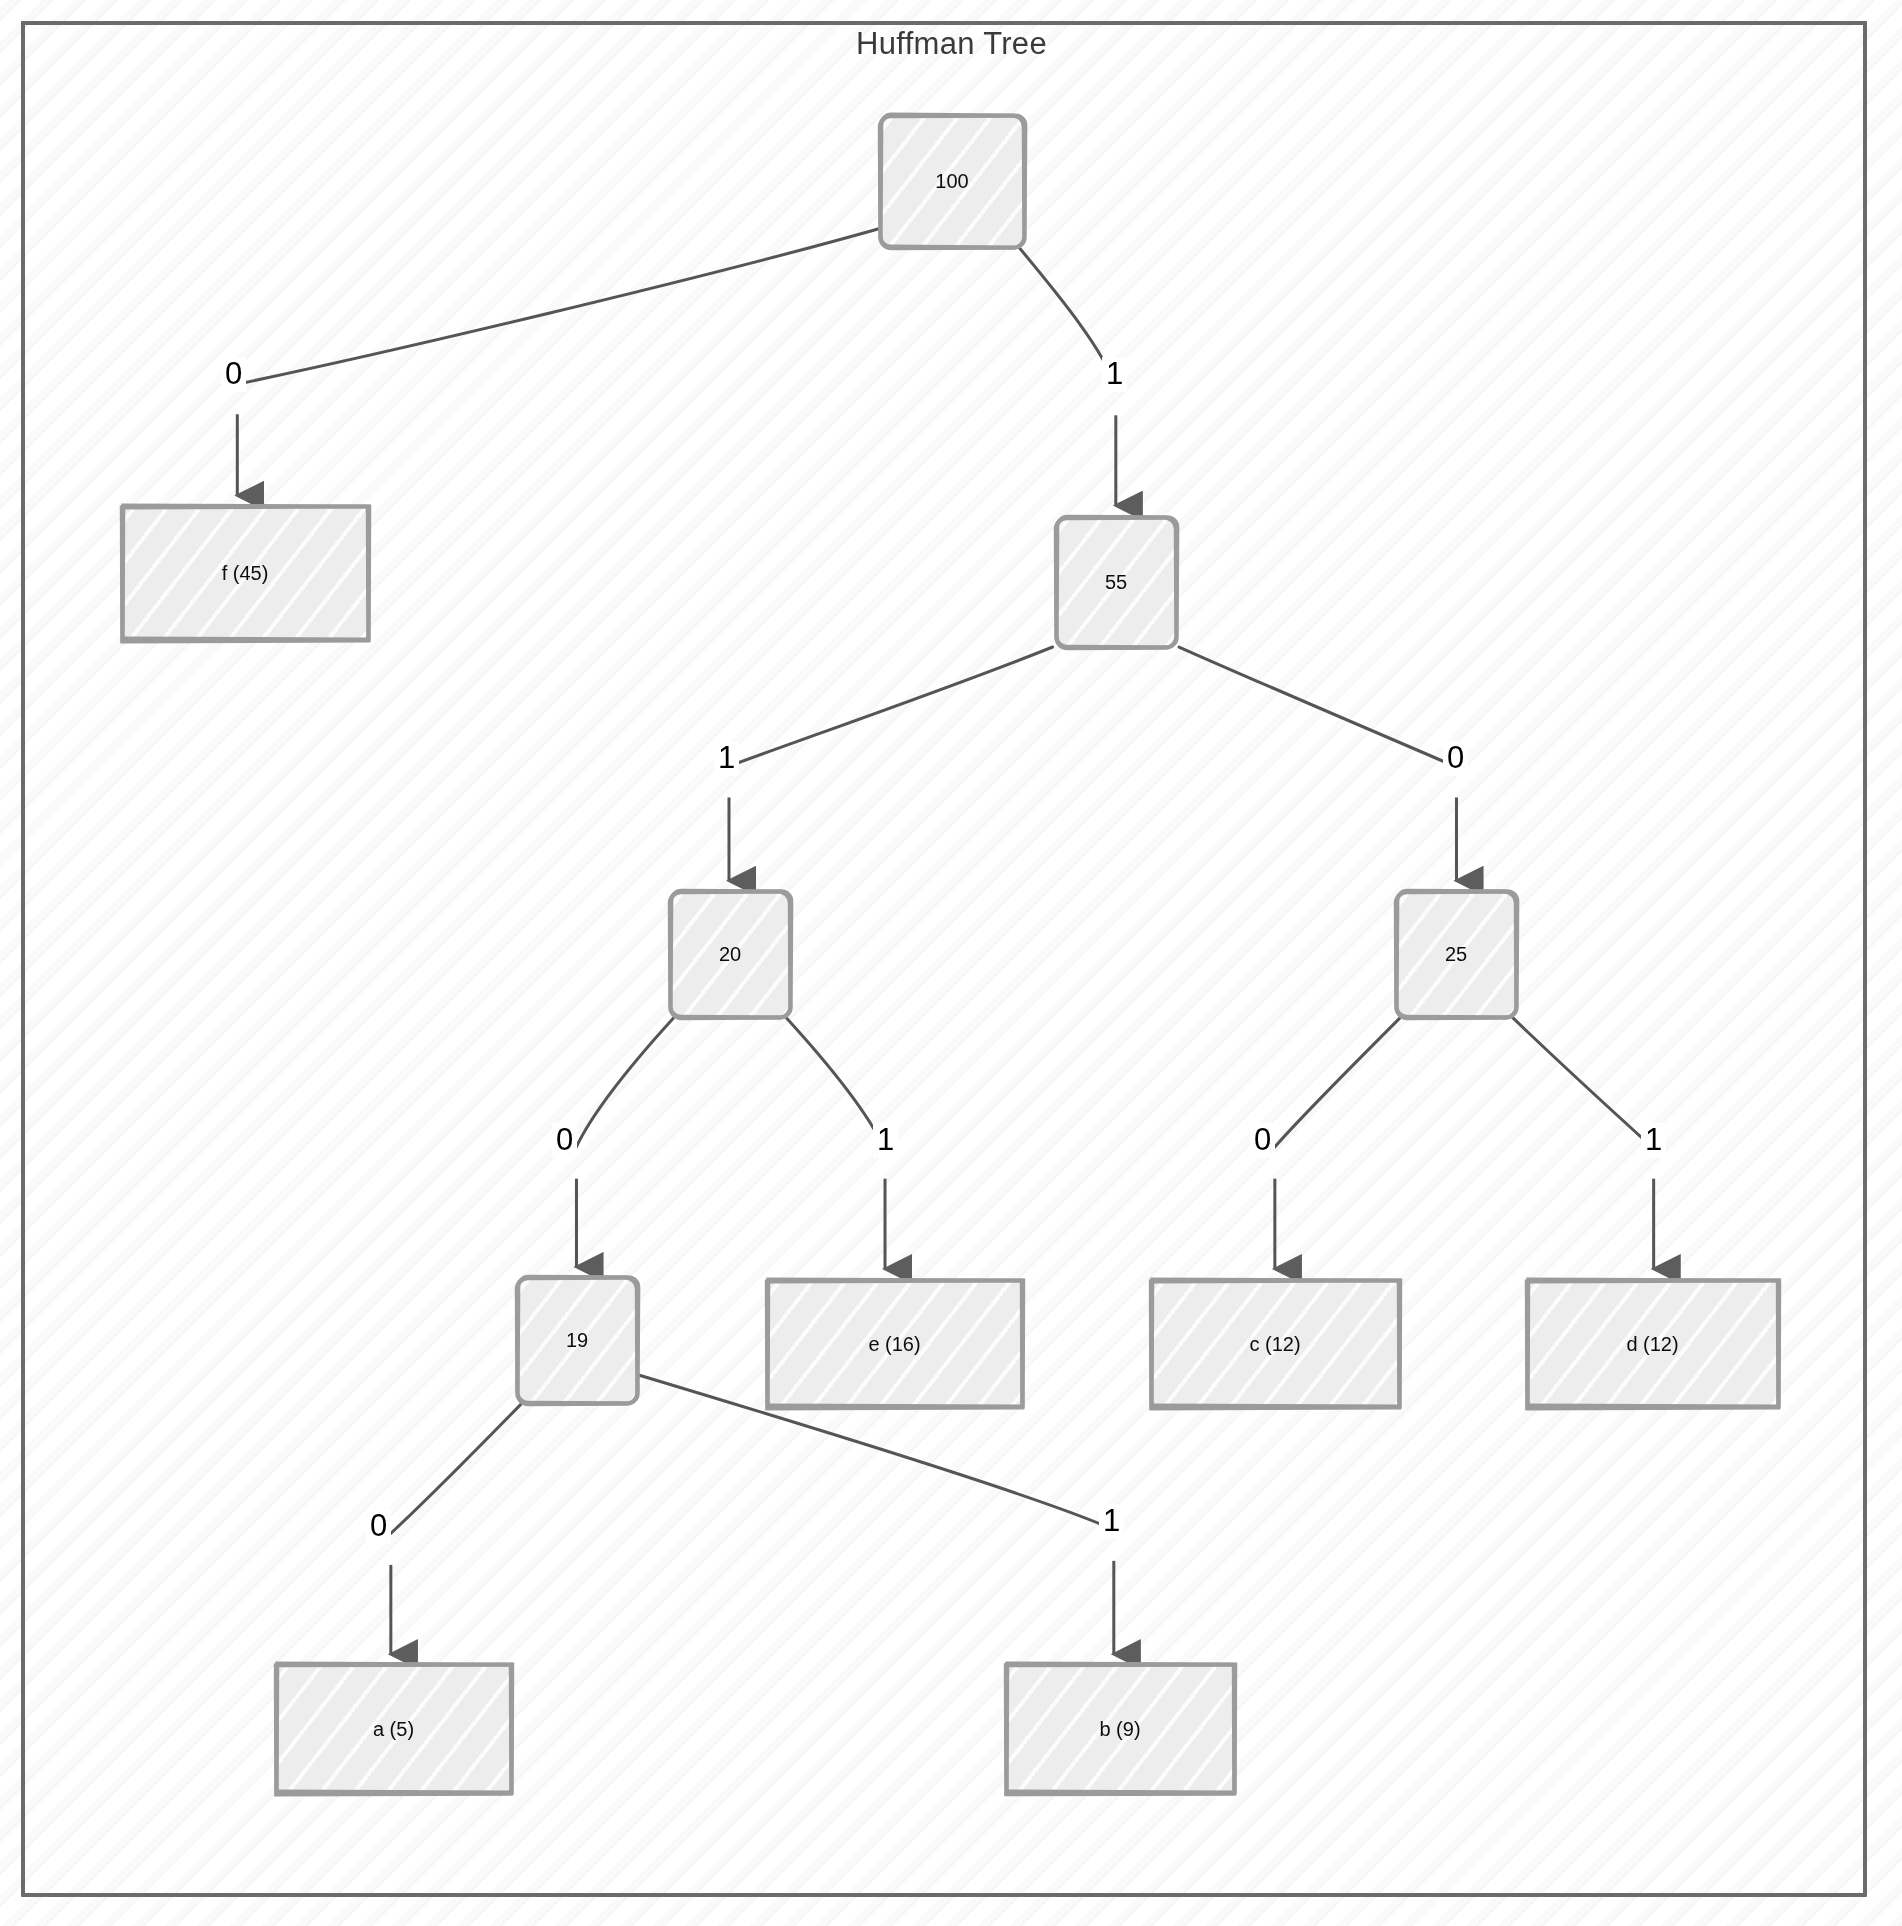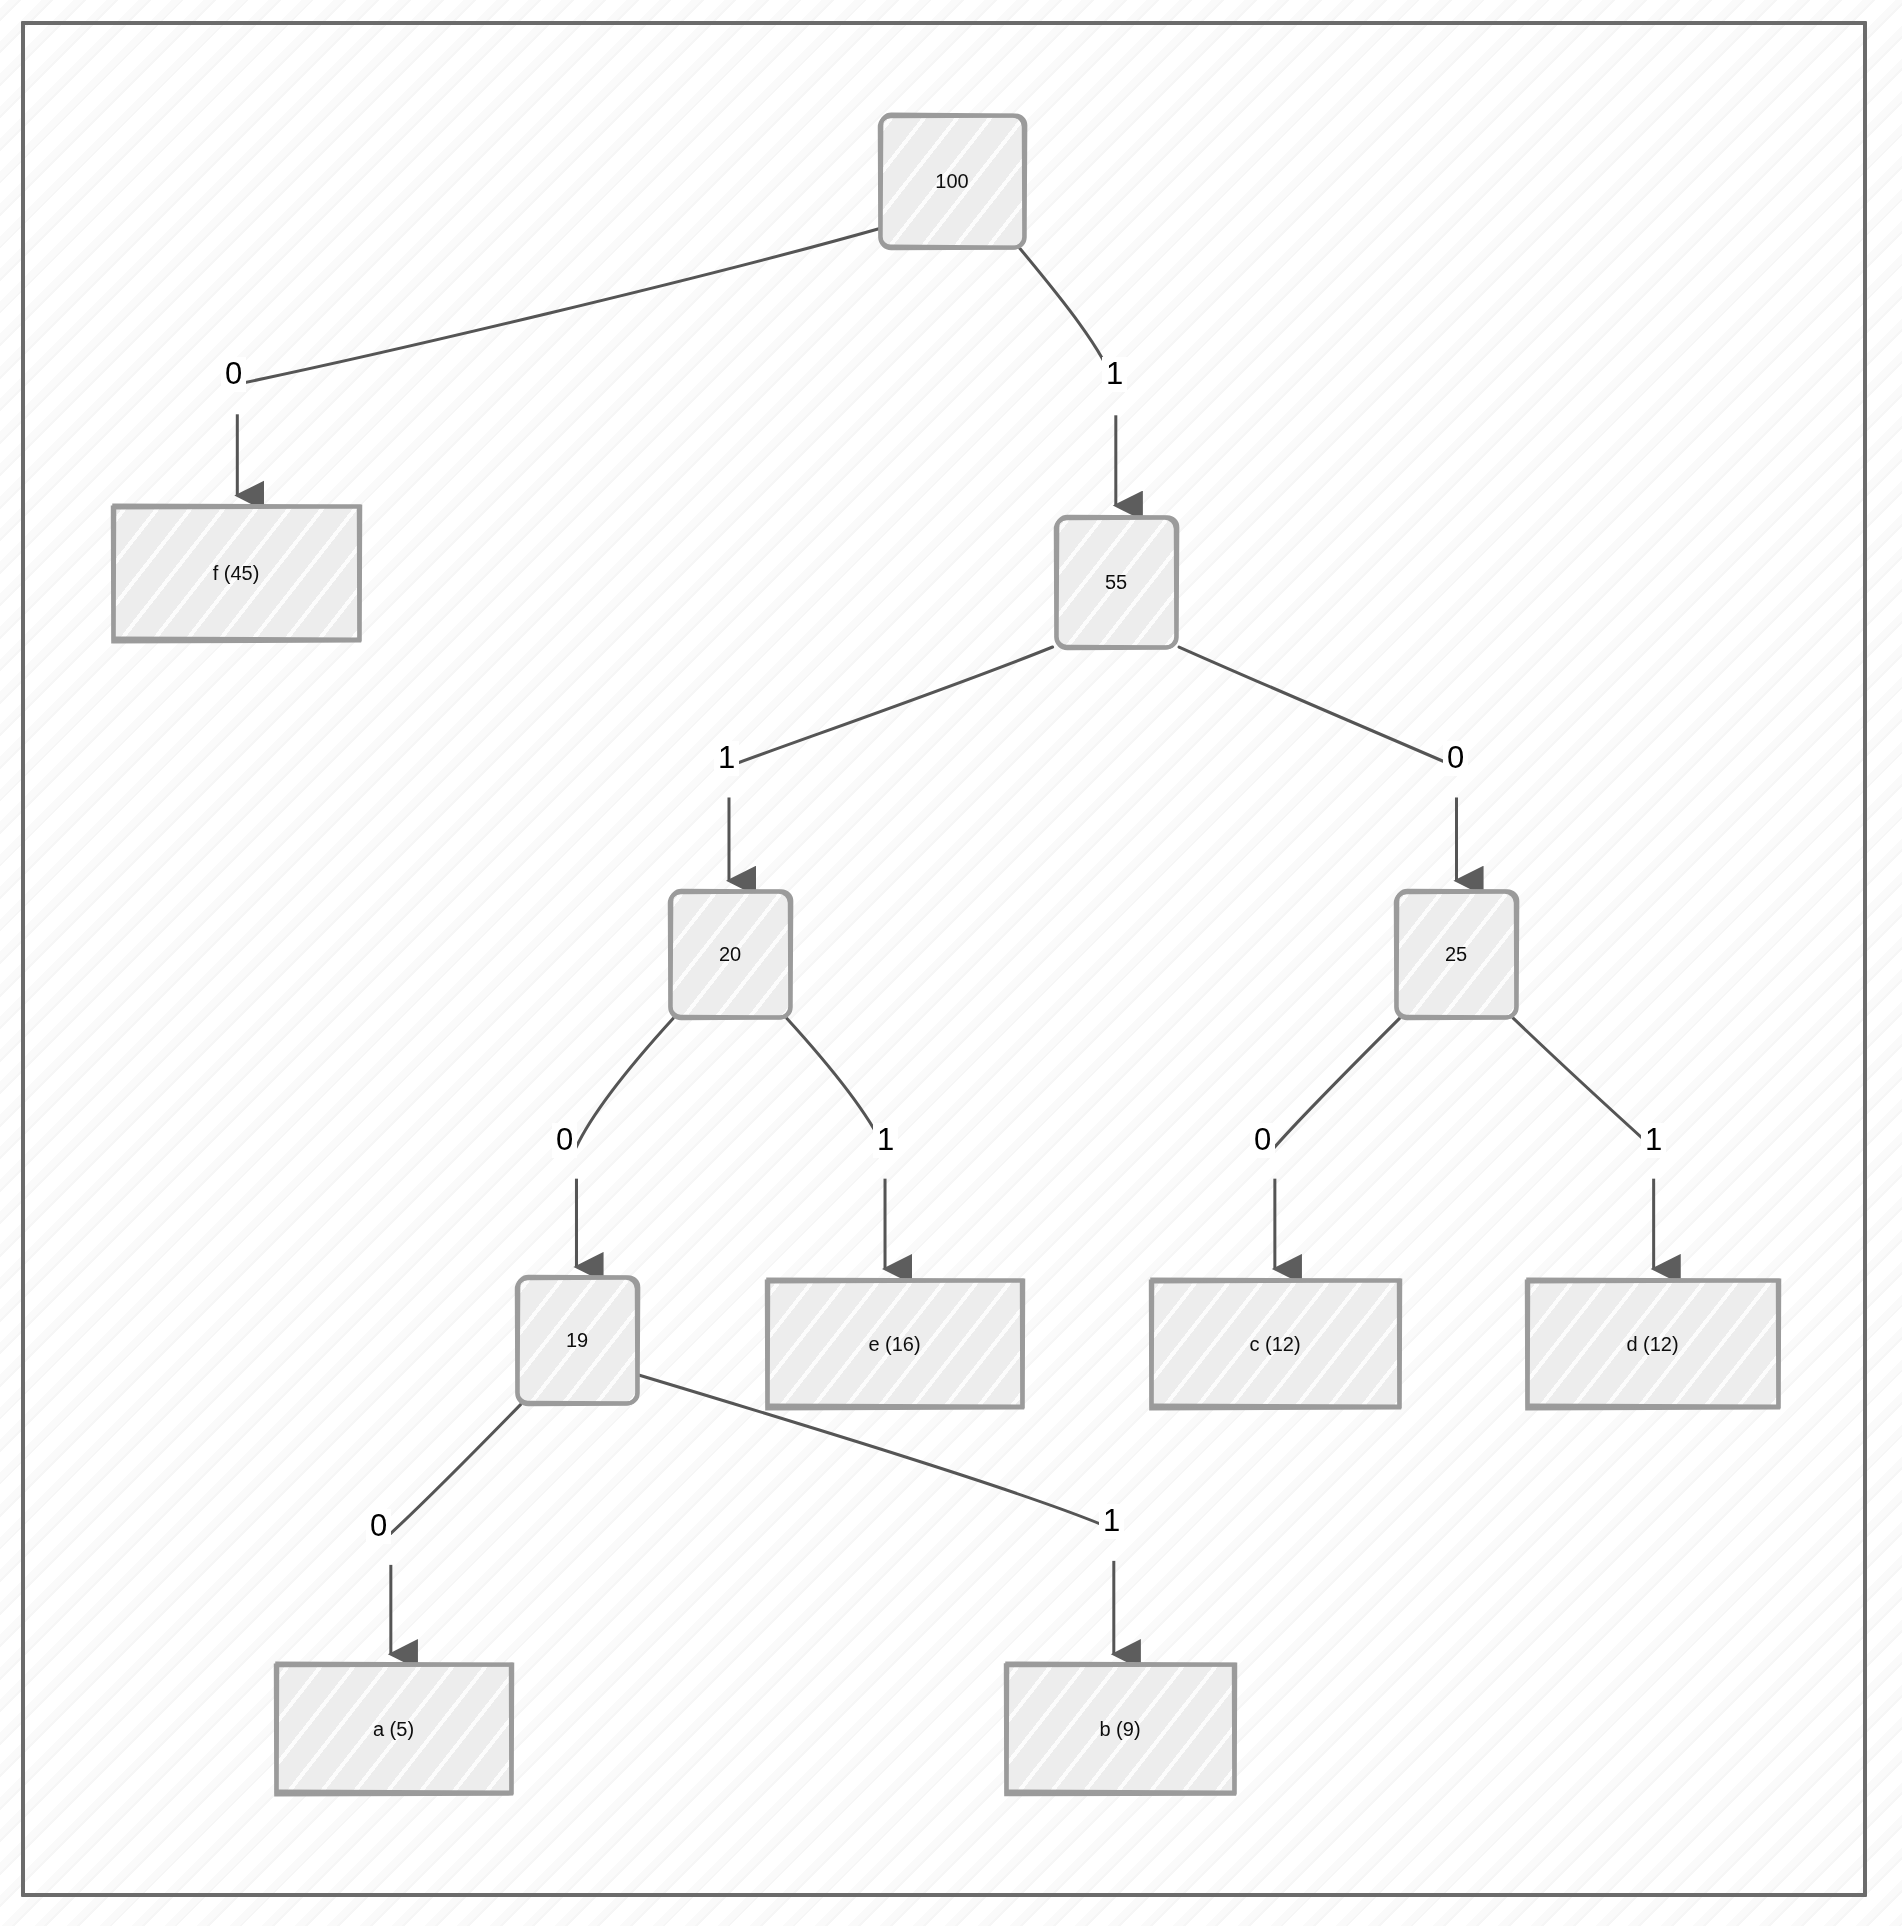--- a/index.html
+++ b/index.html
@@ -96,20 +96,21 @@
     z-index:5;
   }
 </style>
 </head>
 <body>
 
 <div id="stage">
 
   <div class="frame"></div>
 
+  <div id="title">Huffman Tree</div>
 
   <svg id="edges" viewBox="0 0 3793 3840" preserveAspectRatio="none">
     <defs>
       <marker id="ah" markerWidth="11" markerHeight="11" refX="5" refY="9" orient="auto" markerUnits="strokeWidth">
         <path d="M 0 0 L 10 0 L 5 10 z" fill="#5d5d5d"></path>
       </marker>
     </defs>
     <g id="edge-paths">
         <path d="M 1766 452 C 1400 556 760 706 472 766" fill="none" stroke="#555555" stroke-width="6" stroke-linecap="round"></path>
         <line x1="473" y1="826" x2="473" y2="988" stroke="#555555" stroke-width="6" marker-end="url(#ah)"></line>
@@ -131,21 +132,21 @@
         <line x1="779" y1="3120" x2="779" y2="3298" stroke="#555555" stroke-width="6" marker-end="url(#ah)"></line>
         <path d="M 1268 2740 C 1600 2840 2060 2980 2216 3048" fill="none" stroke="#555555" stroke-width="6" stroke-linecap="round"></path>
         <line x1="2220" y1="3112" x2="2220" y2="3298" stroke="#555555" stroke-width="6" marker-end="url(#ah)"></line>
       </g>
   </svg>
 
   <div id="node-layer">
       <div class="node internal" style="left: 880px; top: 116px; width: 144px; height: 131px;">
         <span class="lbl">100</span>
       </div>
-      <div class="node leaf" style="left: 113px; top: 507px; width: 246px; height: 133px;">
+      <div class="node leaf" style="left: 122px; top: 507px; width: 246px; height: 133px;">
         <span class="lbl">f (45)</span>
       </div>
       <div class="node internal" style="left: 1056px; top: 518px; width: 120px; height: 129px;">
         <span class="lbl">55</span>
       </div>
       <div class="node internal" style="left: 670px; top: 892px; width: 120px; height: 125px;">
         <span class="lbl">20</span>
       </div>
       <div class="node internal" style="left: 1396px; top: 892px; width: 120px; height: 125px;">
         <span class="lbl">25</span>

